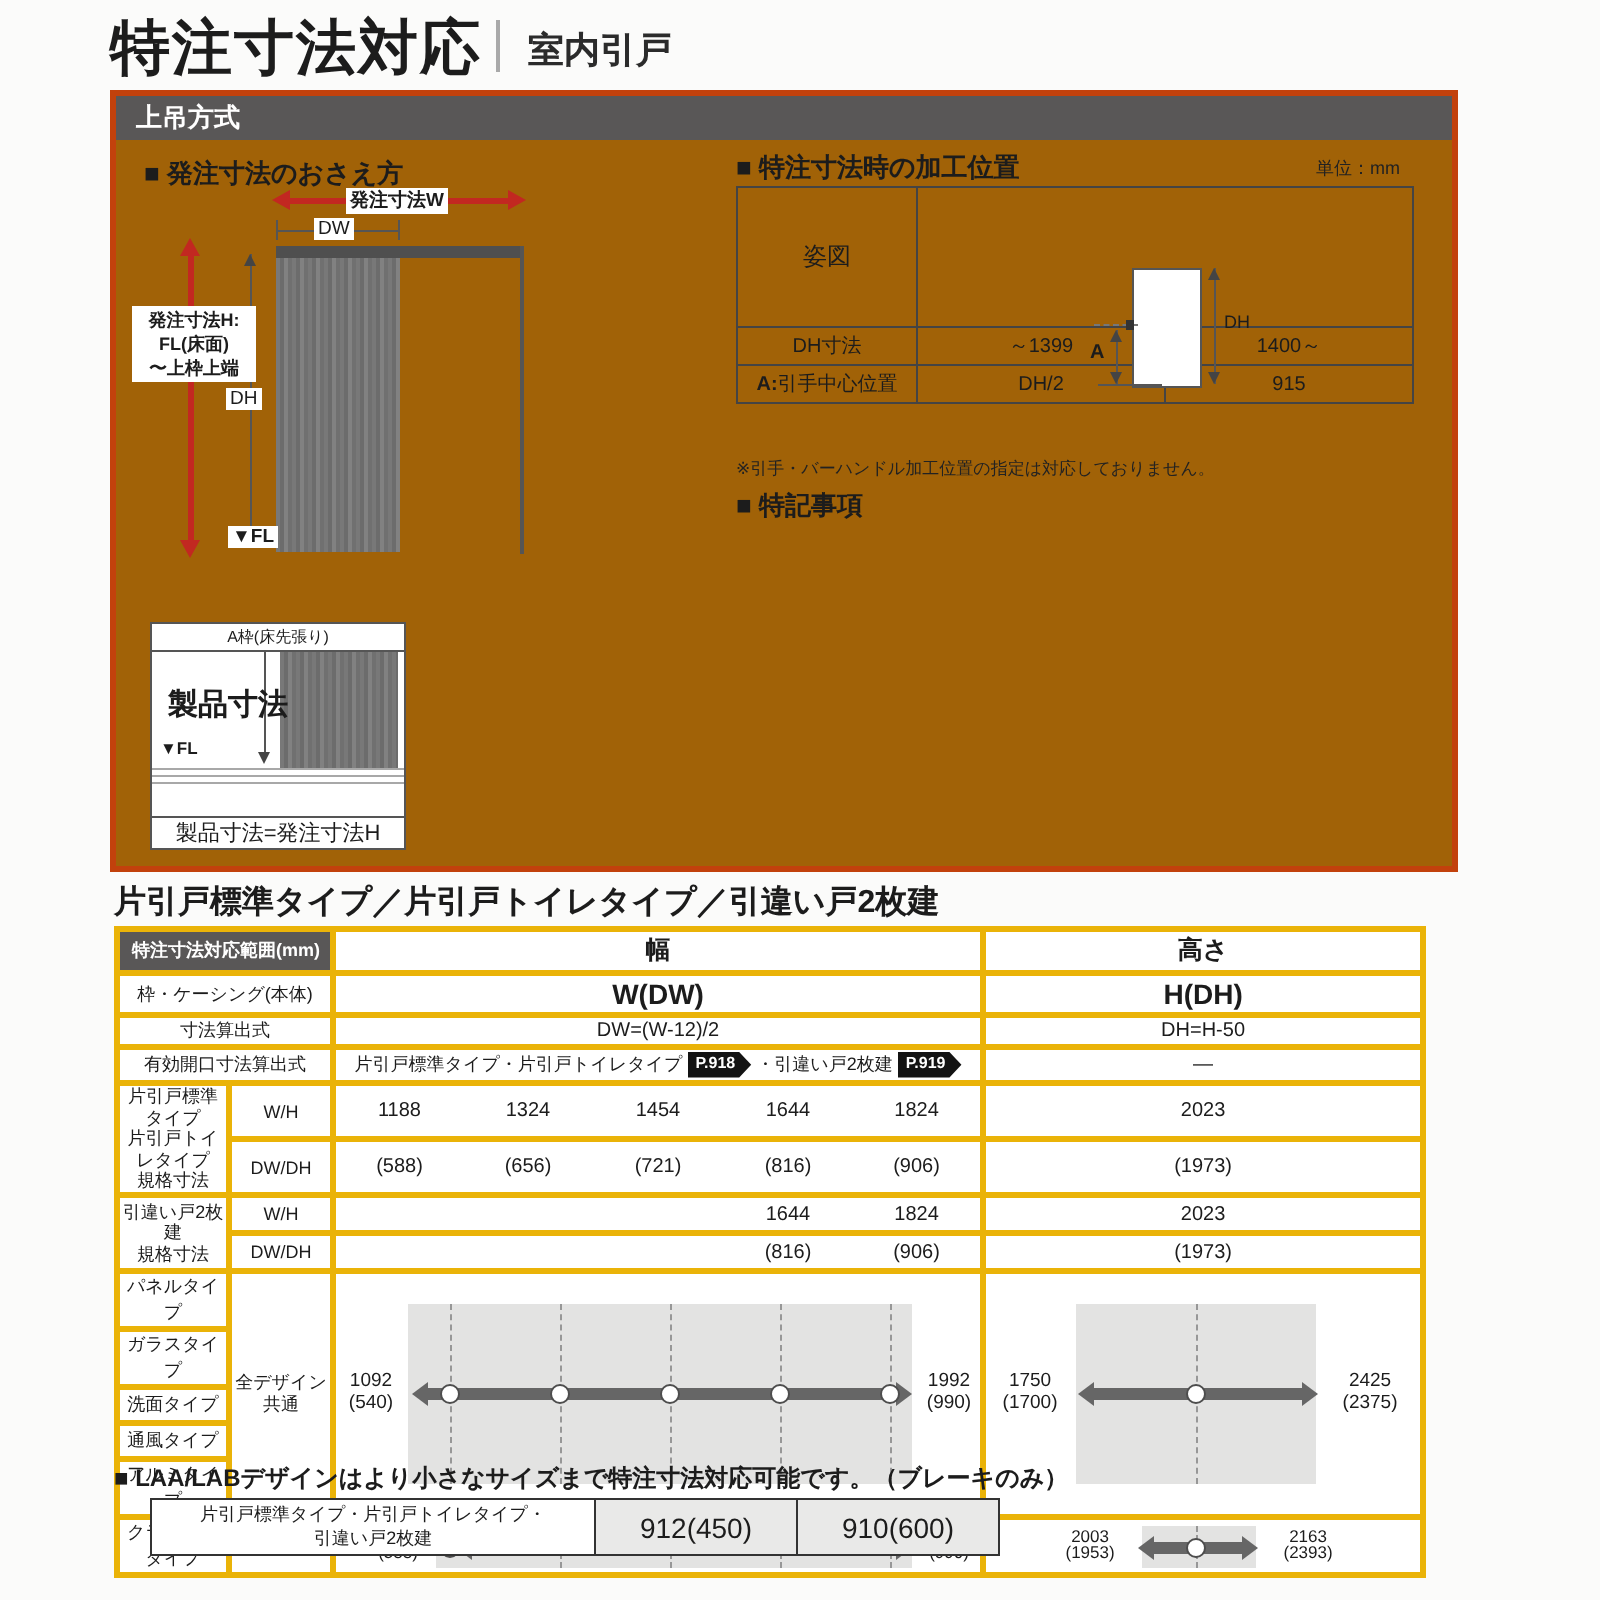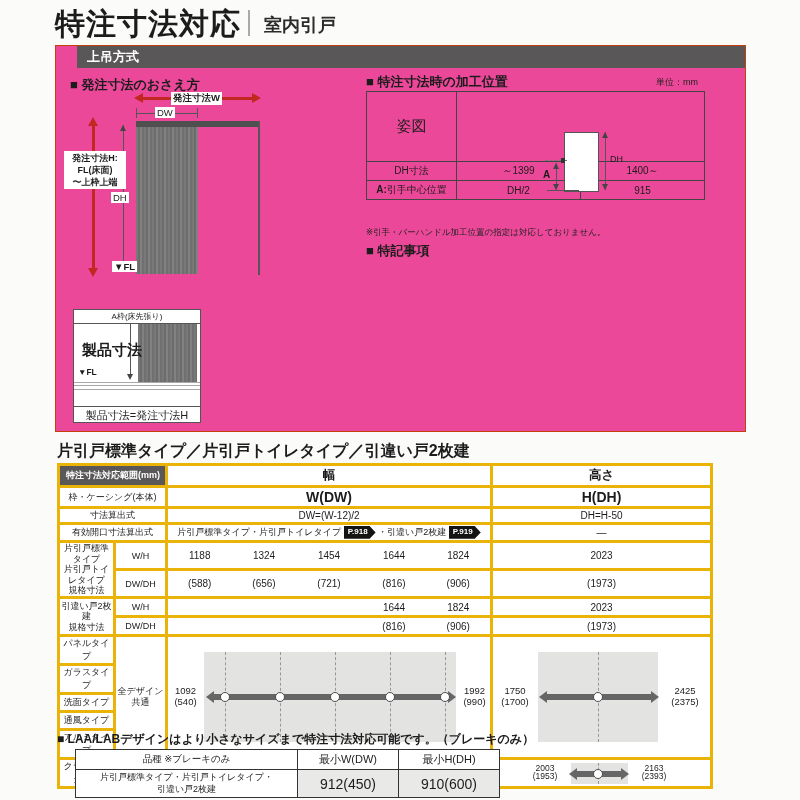--- a/index.html
+++ b/index.html
@@ -4,21 +4,21 @@
 <style>
   html,body{margin:0;padding:0;background:#fbfbfa;font-family:"Liberation Sans","DejaVu Sans",sans-serif;color:#1c1c1c;}
   #page{position:relative;width:800px;height:800px;background:#fbfbfa;overflow:hidden;}
   .abs{position:absolute;}
   .nw{white-space:nowrap;}
   
   .page-title{font-size:30px;font-weight:bold;letter-spacing:1px;}
   .page-subtitle{font-size:18px;font-weight:bold;color:#2b2b2b;}
   .tdiv{width:2px;height:26px;background:#a9a9a9;}
   
-  .top-box{border:1px solid #c2410c;background:#ec4899;padding-left:21px;}
+  .top-box{border:3px solid #c2410c;background:#a16207;}
   .graybar{background:#595757;color:#fff;font-size:13px;font-weight:bold;line-height:22px;padding-left:10px;}
   .sec-title{font-size:13px;font-weight:bold;}
   .unit{font-size:9px;color:#222;}
   
   .hline{position:absolute;background:#c22821;height:2.6px;}
   .vline{position:absolute;background:#c22821;width:2.6px;}
   .thinv{position:absolute;background:#555;width:1px;}
   .thinh{position:absolute;background:#555;height:1px;}
   .tri{position:absolute;width:0;height:0;}
   .tl-red{border-top:5px solid transparent;border-bottom:5px solid transparent;border-right:9px solid #c22821;}
@@ -123,21 +123,21 @@
     <div class="abs unit nw" style="left:600px;top:30px">単位：mm</div>
 
     <table class="ptable abs" style="left:310px;top:45px">
       <colgroup>
           <col style="width:90px">
           <col style="width:124px">
           <col style="width:124px">
         </colgroup>
       <tbody>
       <tr style="height:70px">
-        <td style="font-size:15px">姿図</td>
+        <td style="font-size:12px">姿図</td>
         <td colspan="2">
           <div class="viz">
             <div class="abs" style="left:107px;top:5px;width:33px;height:58px;border:1px solid #555;background:#fff"></div>
             <div class="thinv" style="left:148px;top:5px;height:58px"></div>
             <span class="tri tu-blk" style="left:145px;top:5px"></span>
             <span class="tri td-blk" style="left:145px;top:57px"></span>
             <div class="abs nw" style="left:153px;top:27px;font-size:9px">DH</div>
             <div class="abs" style="left:88px;top:33px;width:22px;border-top:1px dashed #777"></div>
             <div class="abs" style="left:104px;top:31px;width:4px;height:5px;background:#333"></div>
             <div class="thinv" style="left:99px;top:36px;height:27px"></div>
@@ -356,25 +356,20 @@
     </table>
 
   <div class="abs bnote nw" style="left:57px;top:731px">■ LAA/LABデザインはより小さなサイズまで特注寸法対応可能です。（ブレーキのみ）</div>
   <table class="btable abs" style="left:75px;top:749px">
     <colgroup>
         <col style="width:222px">
         <col style="width:101px">
         <col style="width:101px">
       </colgroup>
     <tbody>
-        <tr style="height:20px">
-      <td style="font-size:9.5px">品種 ※ブレーキのみ</td>
-      <td style="font-size:11px">最小W(DW)</td>
-      <td style="font-size:11px">最小H(DH)</td>
-    </tr>
     <tr style="height:28px">
       <td style="font-size:9px;line-height:1.3">
         <div>片引戸標準タイプ・片引戸トイレタイプ・</div>
         <div>引違い戸2枚建</div>
       </td>
       <td class="bval">912(450)</td>
       <td class="bval">910(600)</td>
     </tr>
   </tbody>
     </table>

